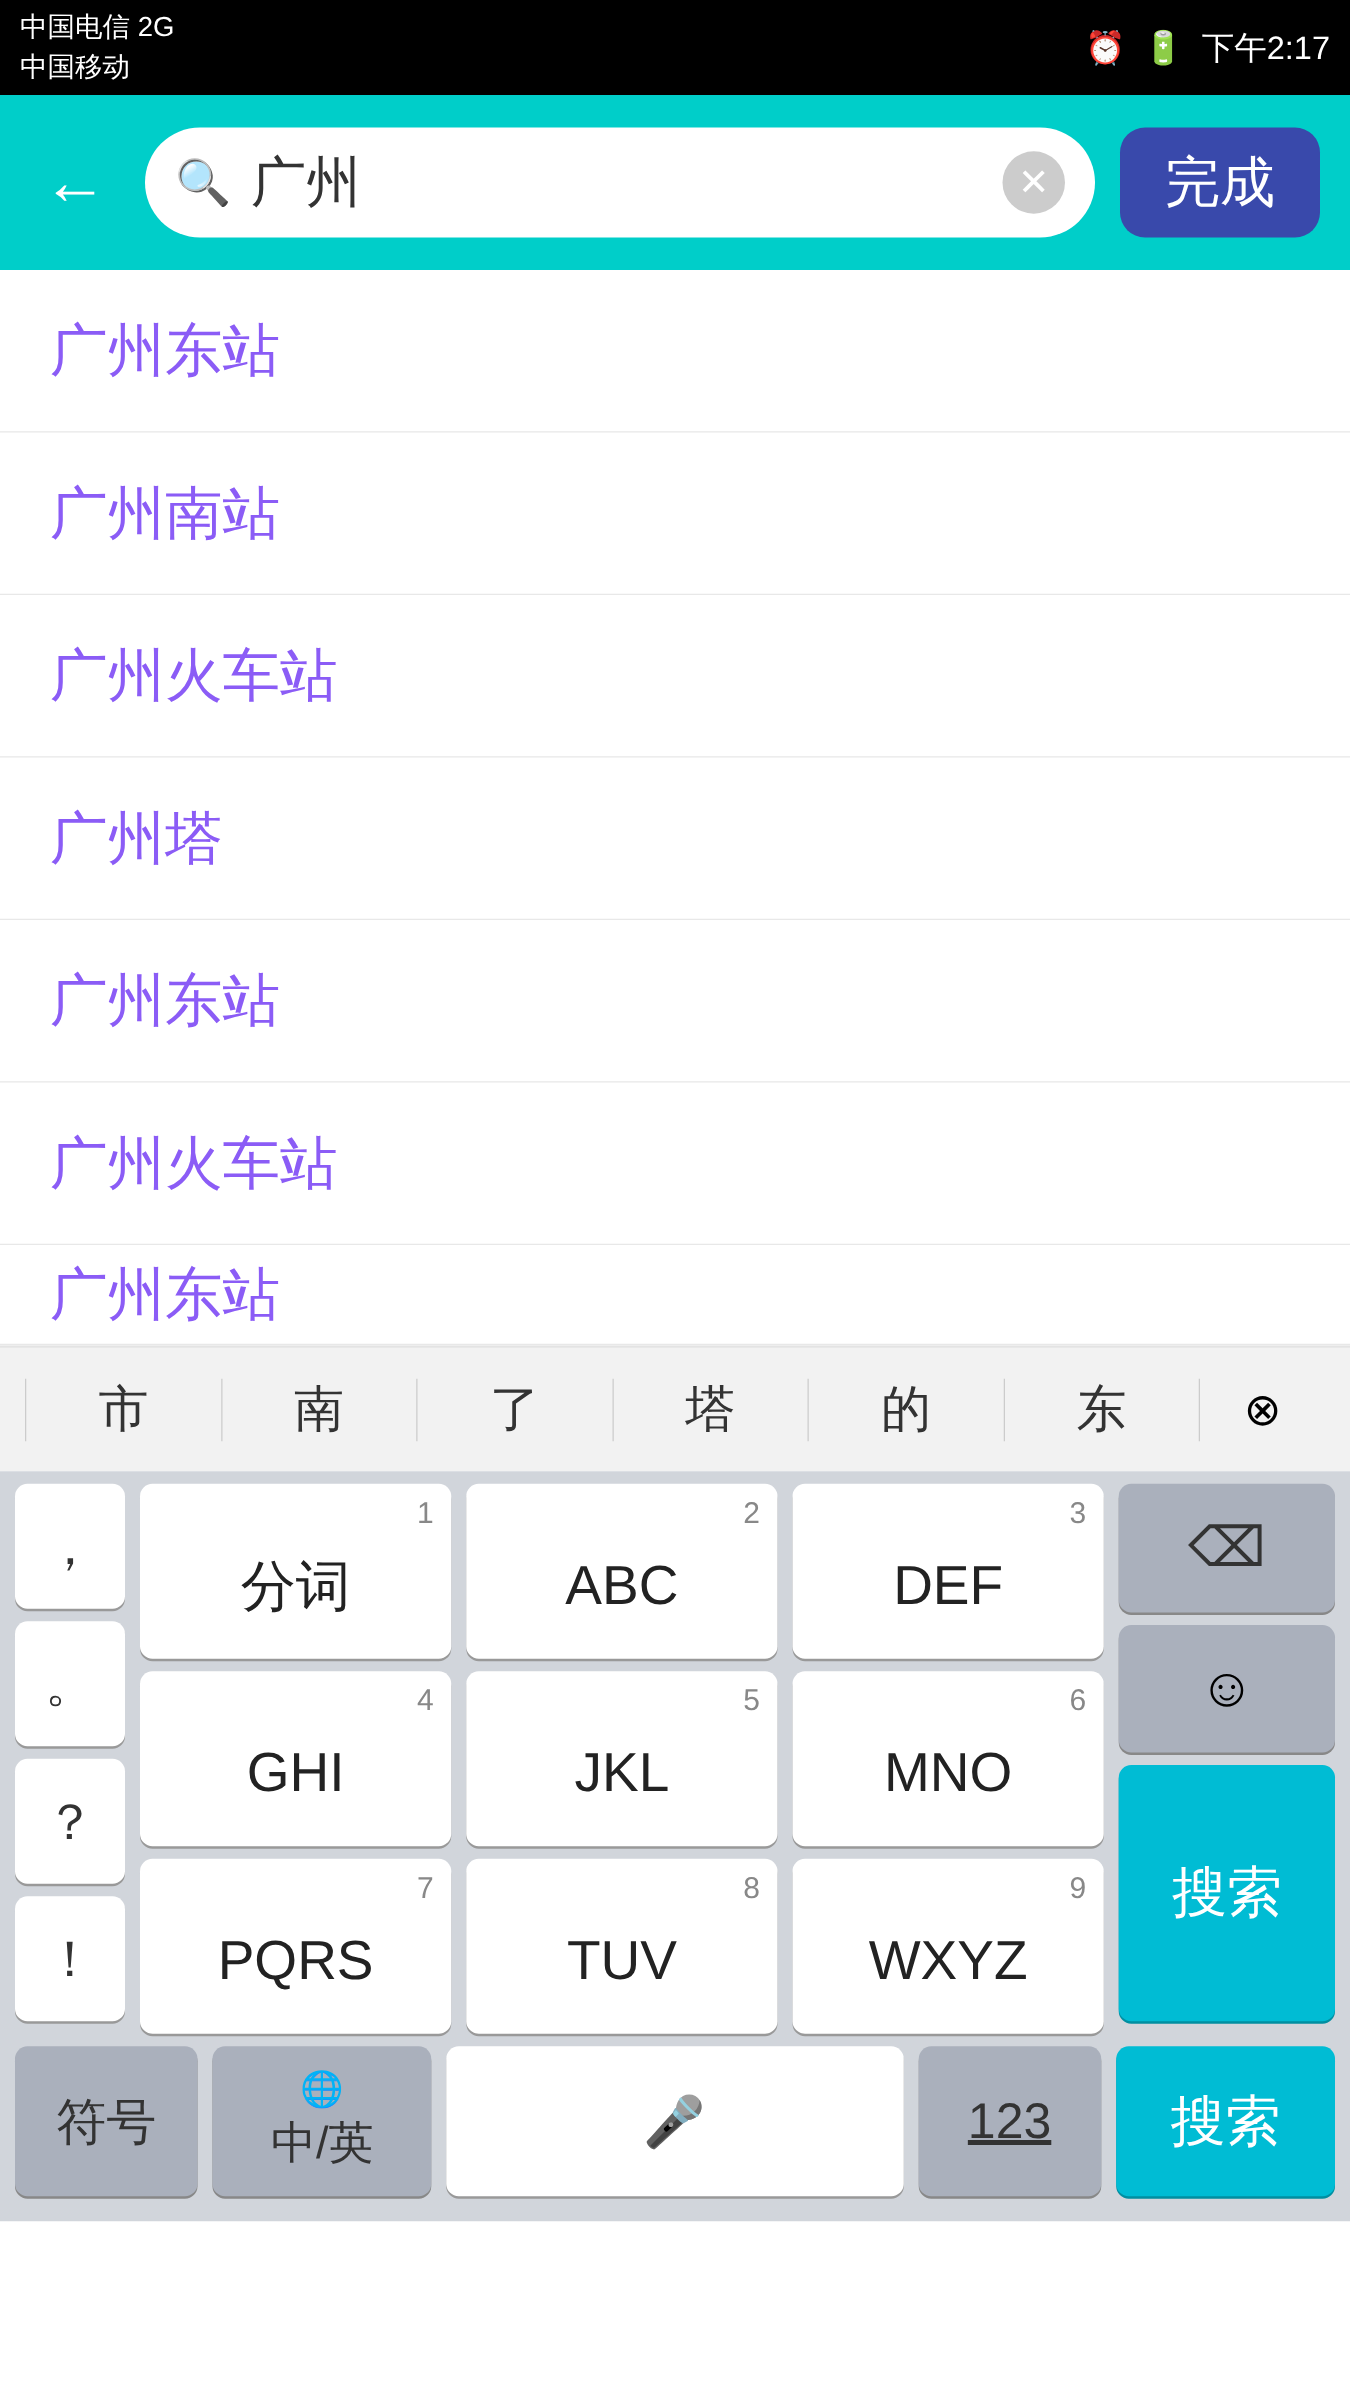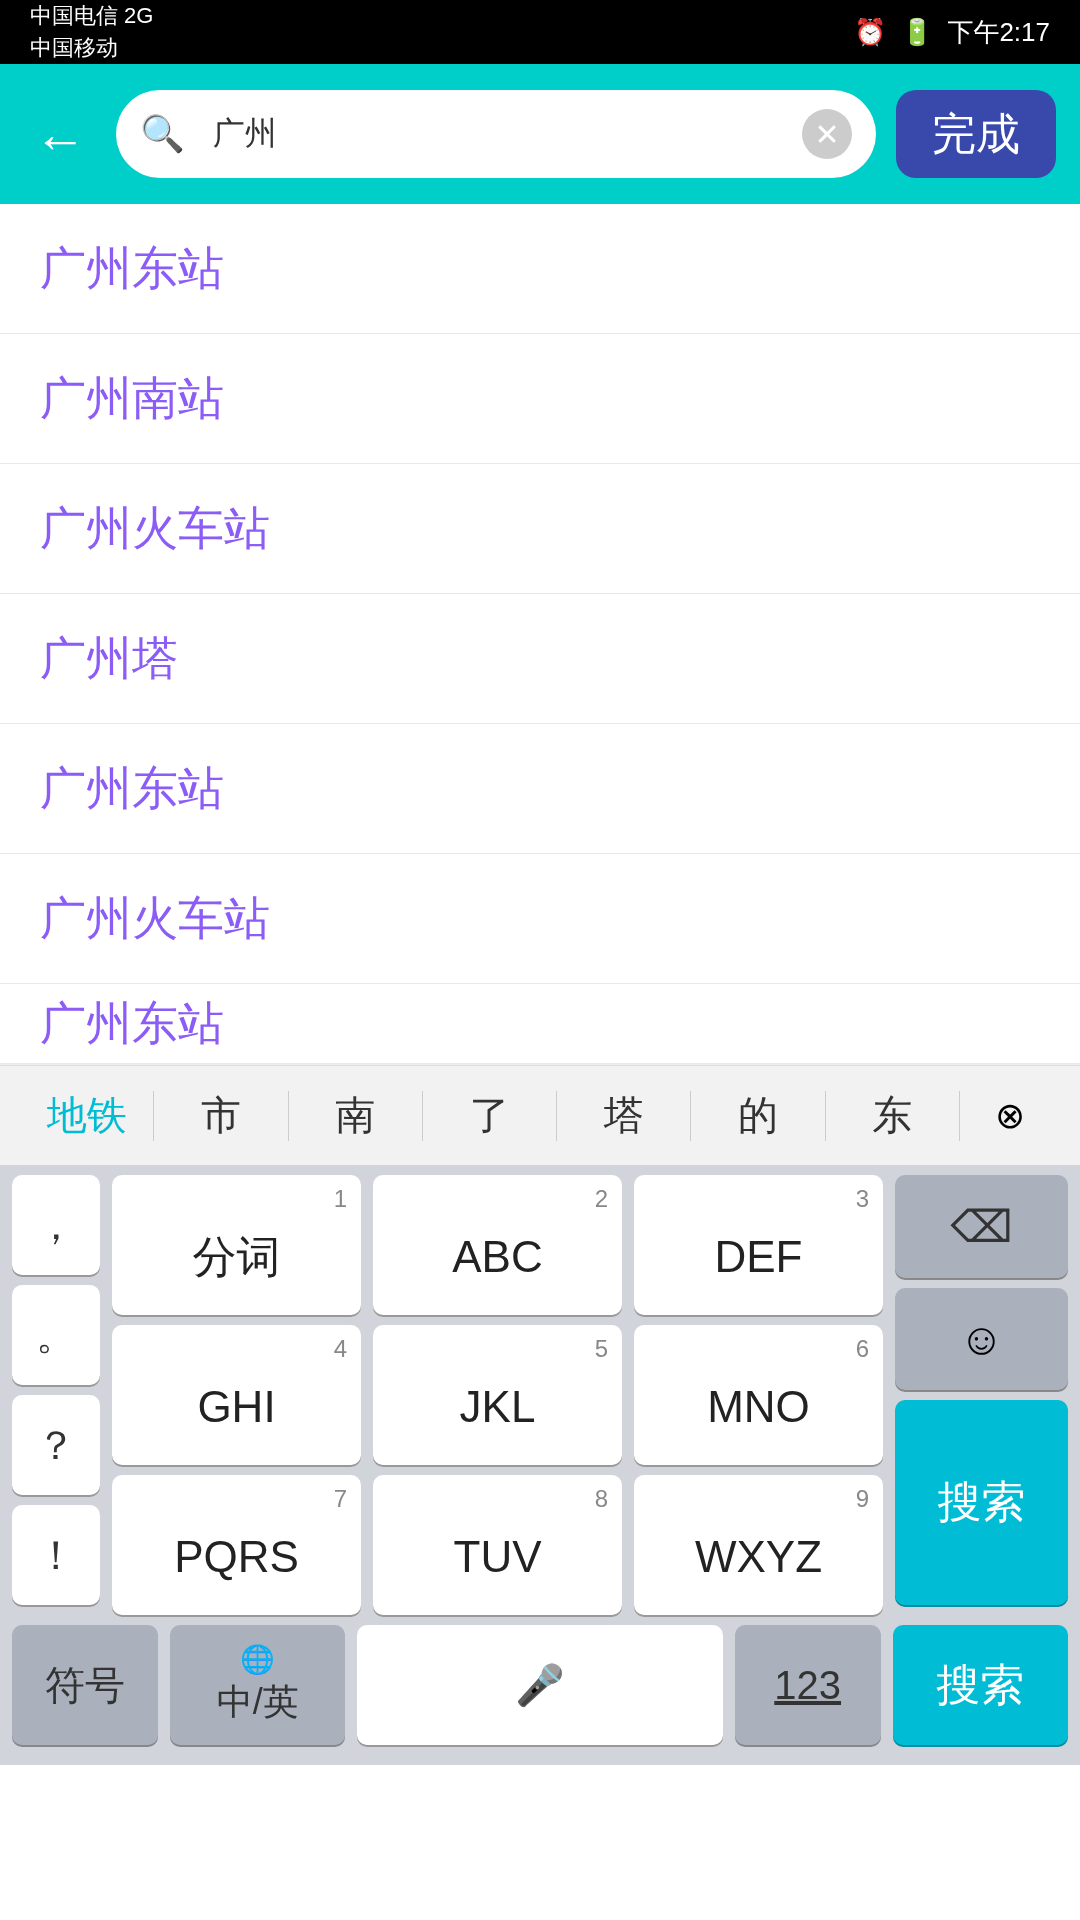--- a/index.html
+++ b/index.html
@@ -8,25 +8,25 @@
       width: 1080px;
       min-height: 1920px;
       background: #fff;
       font-family: 'PingFang SC', 'Hiragino Sans GB', 'Microsoft YaHei', sans-serif;
       overflow-x: hidden;
     }
 
     
     .status-bar {
       background: #000;
-      height: 64px;
+      height: 76px;
       display: flex;
       align-items: center;
       justify-content: space-between;
-      padding: 0 30px;
+      padding: 0 16px;
       color: #fff;
       font-size: 26px;
     }
     .status-left { display: flex; flex-direction: column; gap: 2px; font-size: 22px; }
     .status-right { display: flex; align-items: center; gap: 14px; font-size: 26px; }
 
     
     .header {
       background: #00CEC9;
       height: 140px;
@@ -51,23 +51,22 @@
       align-items: center;
       padding: 0 24px;
       gap: 16px;
     }
     .search-icon-wrap {
       color: #aaa;
       font-size: 36px;
     }
     .search-input-text {
       flex: 1;
-      font-size: 32px;
-      color: #333;
-      margin-left: 12px;
+      font-size: 44px;
+      color: #333;
     }
     .clear-btn {
       width: 50px;
       height: 50px;
       background: #ccc;
       border-radius: 50%;
       display: flex;
       align-items: center;
       justify-content: center;
       color: #fff;
@@ -372,21 +371,20 @@
   <div class="suggestion-item">广州东站</div>
   <div class="suggestion-item">广州南站</div>
   <div class="suggestion-item">广州火车站</div>
   <div class="suggestion-item">广州塔</div>
   <div class="suggestion-item">广州东站</div>
   <div class="suggestion-item">广州火车站</div>
   <div class="suggestion-item">广州东站</div>
 </div>
 
 <div class="ime-suggest-bar">
-  <div class="ime-suggest-item active">地铁</div>
   <div class="ime-suggest-divider"></div>
   <div class="ime-suggest-item">市</div>
   <div class="ime-suggest-divider"></div>
   <div class="ime-suggest-item">南</div>
   <div class="ime-suggest-divider"></div>
   <div class="ime-suggest-item">了</div>
   <div class="ime-suggest-divider"></div>
   <div class="ime-suggest-item">塔</div>
   <div class="ime-suggest-divider"></div>
   <div class="ime-suggest-item">的</div>

